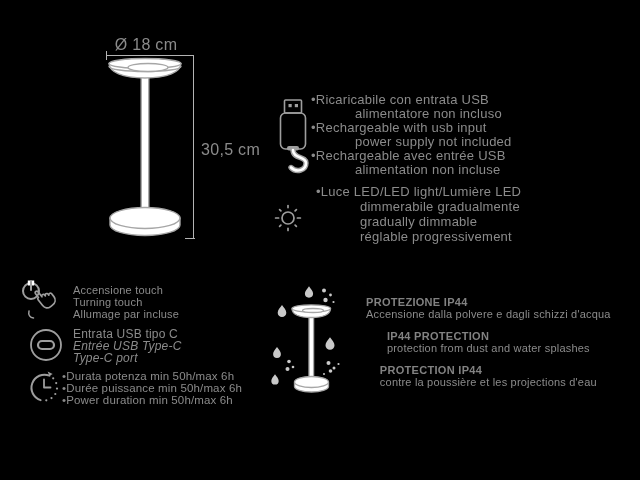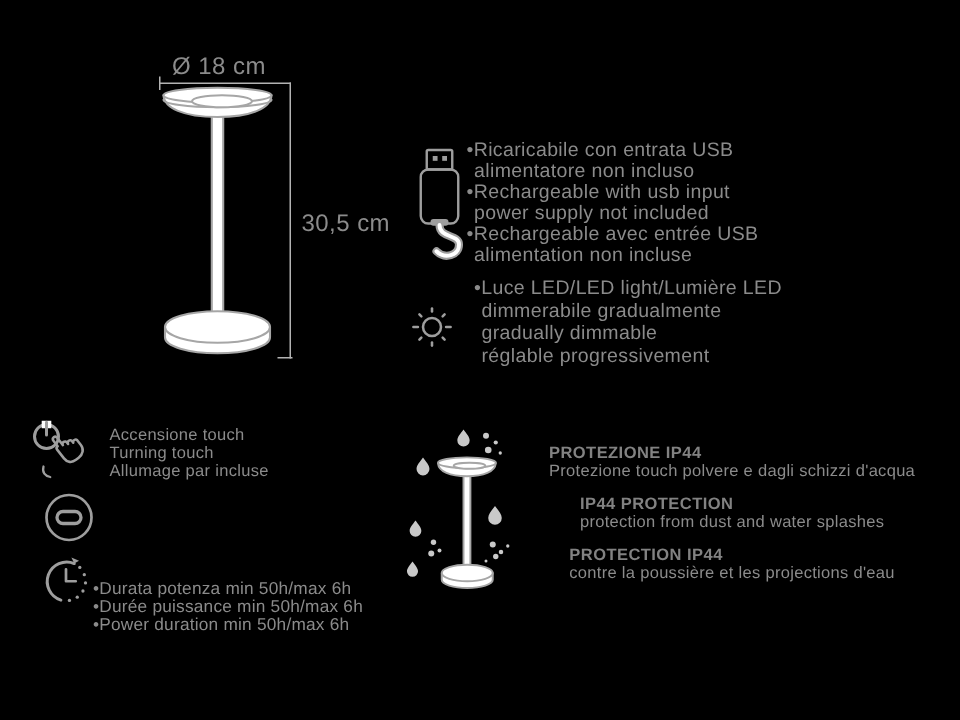--- a/index.html
+++ b/index.html
@@ -5,21 +5,21 @@
   html,body{margin:0;padding:0;background:#fff;}
   .sheet{
     position:relative;width:640px;height:480px;background:#000000;overflow:hidden;
     font-family:"Liberation Sans", sans-serif;
     color:var(--text,#8b8b8b);
   }
   .abs{position:absolute;}
   
   .dim-label{font-size:16px;letter-spacing:.3px;color:#8b8b8b;white-space:nowrap;}
   .t13 div{font-size:13px;line-height:14px;letter-spacing:.25px;white-space:nowrap;}
-  .t13 div.cont{padding-left:5px;}
+  .t13 div.cont{padding-left:5px;margin-left:39px;}
   .led-block div{line-height:15px;}
   .t11 div{font-size:11px;line-height:12px;letter-spacing:.2px;white-space:nowrap;}
   .t12 div{font-size:12px;line-height:12px;letter-spacing:.2px;white-space:nowrap;}
   .t115 div{font-size:11.5px;line-height:12px;letter-spacing:.15px;white-space:nowrap;}
   .it{font-style:italic;}
   .ip44{display:flex;flex-direction:column;gap:10px;align-items:center;}
   .ip44 .grp .title{font-size:11px;line-height:12px;font-weight:bold;letter-spacing:.3px;color:#828282;white-space:nowrap;}
   .ip44 .grp .desc{font-size:11px;line-height:12px;letter-spacing:.2px;white-space:nowrap;}
   
   .dline{background:#b3b3b3;}
@@ -112,36 +112,41 @@
     <div>Accensione touch</div>
     <div>Turning touch</div>
     <div>Allumage par incluse</div>
   </div>
 
   <svg class="abs" style="left:28px;top:327px;" width="36" height="36" viewBox="0 0 36 36">
     <circle class="ic" stroke-width="1.8" cx="18" cy="18" r="15"></circle>
     <rect class="ic" stroke-width="2.2" fill="#fff" x="10" y="14" width="16" height="8" rx="4"></rect>
   </svg>
 
+  <div class="abs t12" style="left:73px;top:328px;">
+    <div>Entrata USB tipo C</div>
+    <div class="it">Entrée USB Type-C</div>
+    <div class="it">Type-C port</div>
+  </div>
 
   <svg class="abs" style="left:27px;top:369px;" width="36" height="36" viewBox="0 0 36 36">
     <path class="ic" stroke-width="2" d="M22.5,6.7 A13,13 0 1 0 13.6,31.1"></path>
     <path class="ic-fill" d="M22.5,6.7 L20.6,2.6 L25.7,4.9 Z"></path>
     <g class="ic-fill">
       <circle cx="26.2" cy="9.3" r="1.1"></circle>
       <circle cx="29.2" cy="14.1" r="1.1"></circle>
       <circle cx="30" cy="19.6" r="1.1"></circle>
       <circle cx="28.3" cy="25" r="1.1"></circle>
       <circle cx="24.5" cy="29.1" r="1.1"></circle>
       <circle cx="19.3" cy="31.3" r="1.1"></circle>
     </g>
     <path class="ic" stroke-width="1.8" d="M17,18.5 L17,10.5 M17,18.5 L23.5,18.5"></path>
   </svg>
 
-  <div class="abs t115" style="left:62px;top:370px;margin-top:17px;">
+  <div class="abs t115" style="left:62px;top:370px;">
     <div>•Durata potenza min 50h/max 6h</div>
     <div>•Durée puissance min 50h/max 6h</div>
     <div>•Power duration min 50h/max 6h</div>
   </div>
 
   <svg class="abs" style="left:264px;top:283px;" width="86" height="112" viewBox="0 0 86 112">
 
     <g class="drop">
       <g transform="translate(45,8.5)">
           <path d="M0,-5.2 C1.8,-2.6 4.1,-0.4 4.1,2.1 A4.1,4.1 0 1 1 -4.1,2.1 C-4.1,-0.4 -1.8,-2.6 0,-5.2 Z"></path>
@@ -178,21 +183,21 @@
       <ellipse class="lamp-stroke lamp-fill" style="stroke-width:1.3" cx="47.3" cy="25.5" rx="19.3" ry="3.6"></ellipse>
       <ellipse class="lamp-stroke lamp-fill" style="stroke-width:1.3" cx="49" cy="27.5" rx="10.5" ry="2"></ellipse>
       <path class="lamp-stroke lamp-fill" style="stroke-width:1.3" d="M30.5,99 L30.5,103.5 A17,5.5 0 0 0 64.5,103.5 L64.5,99"></path>
       <ellipse class="lamp-stroke lamp-fill" style="stroke-width:1.3" cx="47.5" cy="99" rx="17" ry="5.5"></ellipse>
     </g>
   </svg>
 
   <div class="abs ip44" style="left:366px;top:296px;">
     <div class="grp">
       <div class="title">PROTEZIONE IP44</div>
-      <div class="desc">Protezione touch polvere e dagli schizzi d'acqua</div>
+      <div class="desc">Accensione dalla polvere e dagli schizzi d'acqua</div>
     </div>
     <div class="grp">
       <div class="title">IP44 PROTECTION</div>
       <div class="desc">protection from dust and water splashes</div>
     </div>
     <div class="grp">
       <div class="title">PROTECTION IP44</div>
       <div class="desc">contre la poussière et les projections d'eau</div>
     </div>
   </div>

